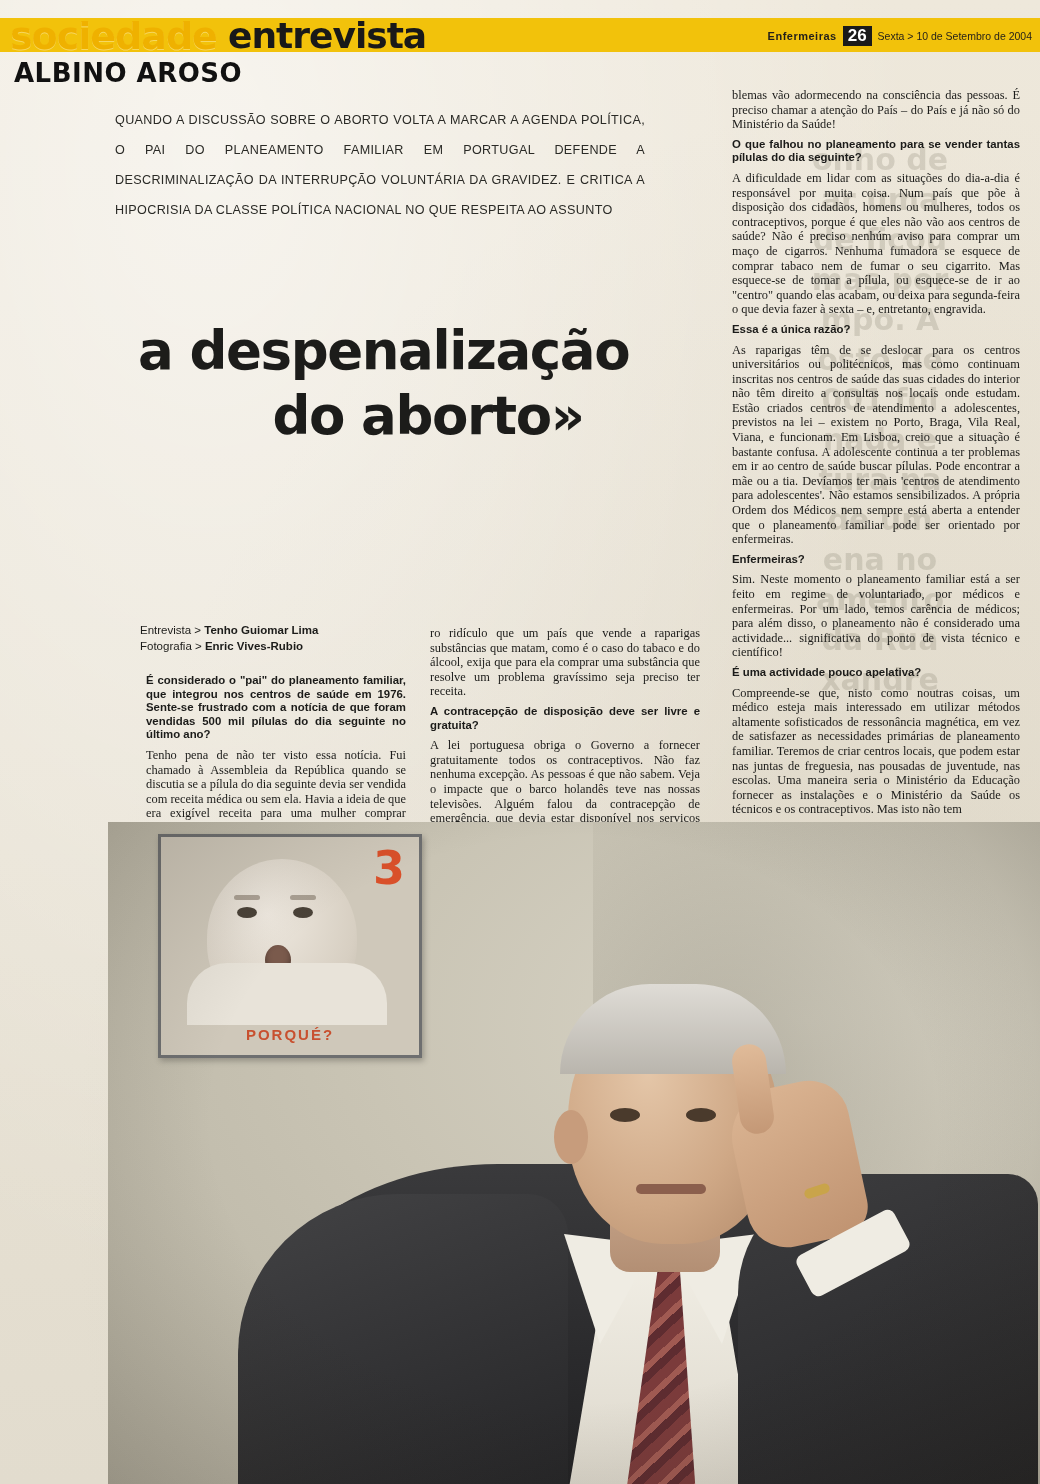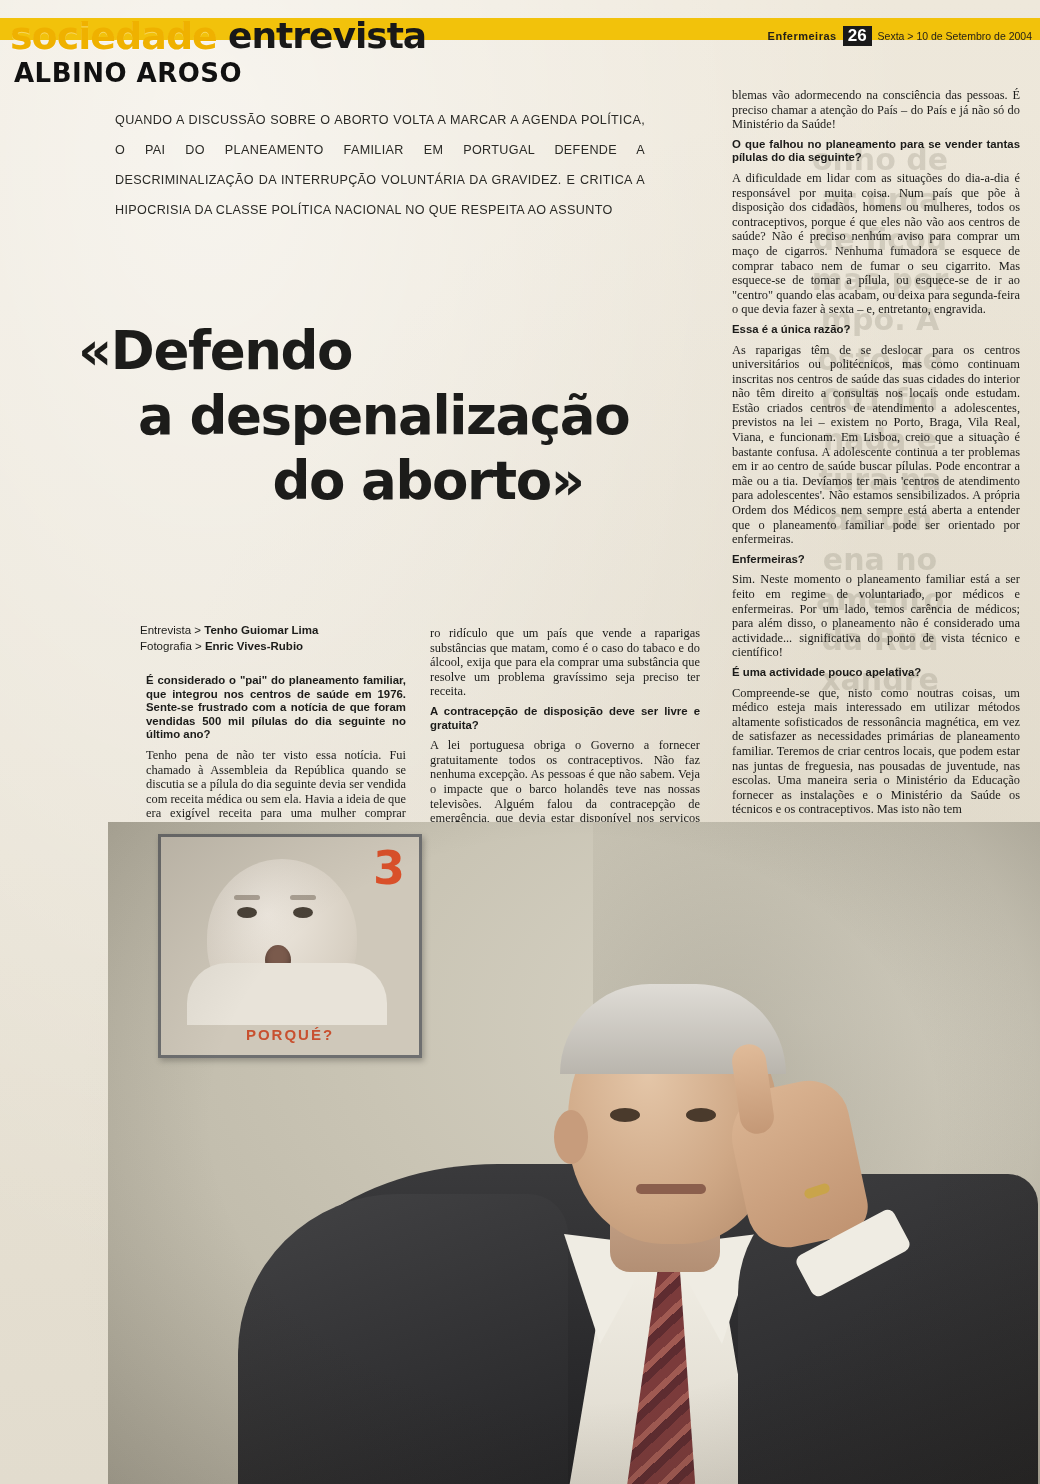--- a/index.html
+++ b/index.html
@@ -28,21 +28,21 @@
     pointer-events: none;
     z-index: 0;
   }
   .layer { position: relative; z-index: 2; }
 
   
   .masthead {
     position: absolute;
     top: 18px; left: 0;
     width: 1040px;
-    height: 22px;
+    height: 34px;
     background: #f2c20b;
     z-index: 3;
   }
   .masthead .mh-inner {
     position: relative;
     height: 34px;
   }
   .mh-sociedade {
     position: absolute;
     left: 10px; top: -4px;
@@ -422,21 +422,20 @@
     </div>
   </div>
 
   <div class="layer">
 
     <div class="kicker-name">ALBINO AROSO</div>
 
     <div class="standfirst">QUANDO A DISCUSSÃO SOBRE O ABORTO VOLTA A MARCAR A AGENDA POLÍTICA, O PAI DO PLANEAMENTO FAMILIAR EM PORTUGAL DEFENDE A DESCRIMINALIZAÇÃO DA INTERRUPÇÃO VOLUNTÁRIA DA GRAVIDEZ. E CRITICA A HIPOCRISIA DA CLASSE POLÍTICA NACIONAL NO QUE RESPEITA AO ASSUNTO</div>
 
     <div class="headline">
-      <div class="l1">«Defendo</div>
       <div class="l2">a despenalização</div>
       <div class="l3">do aborto»</div>
     </div>
 
     <div class="credits">
       <div>
         <span>Entrevista &gt;</span>
         <b>Tenho Guiomar Lima</b>
       </div>
       <div>

